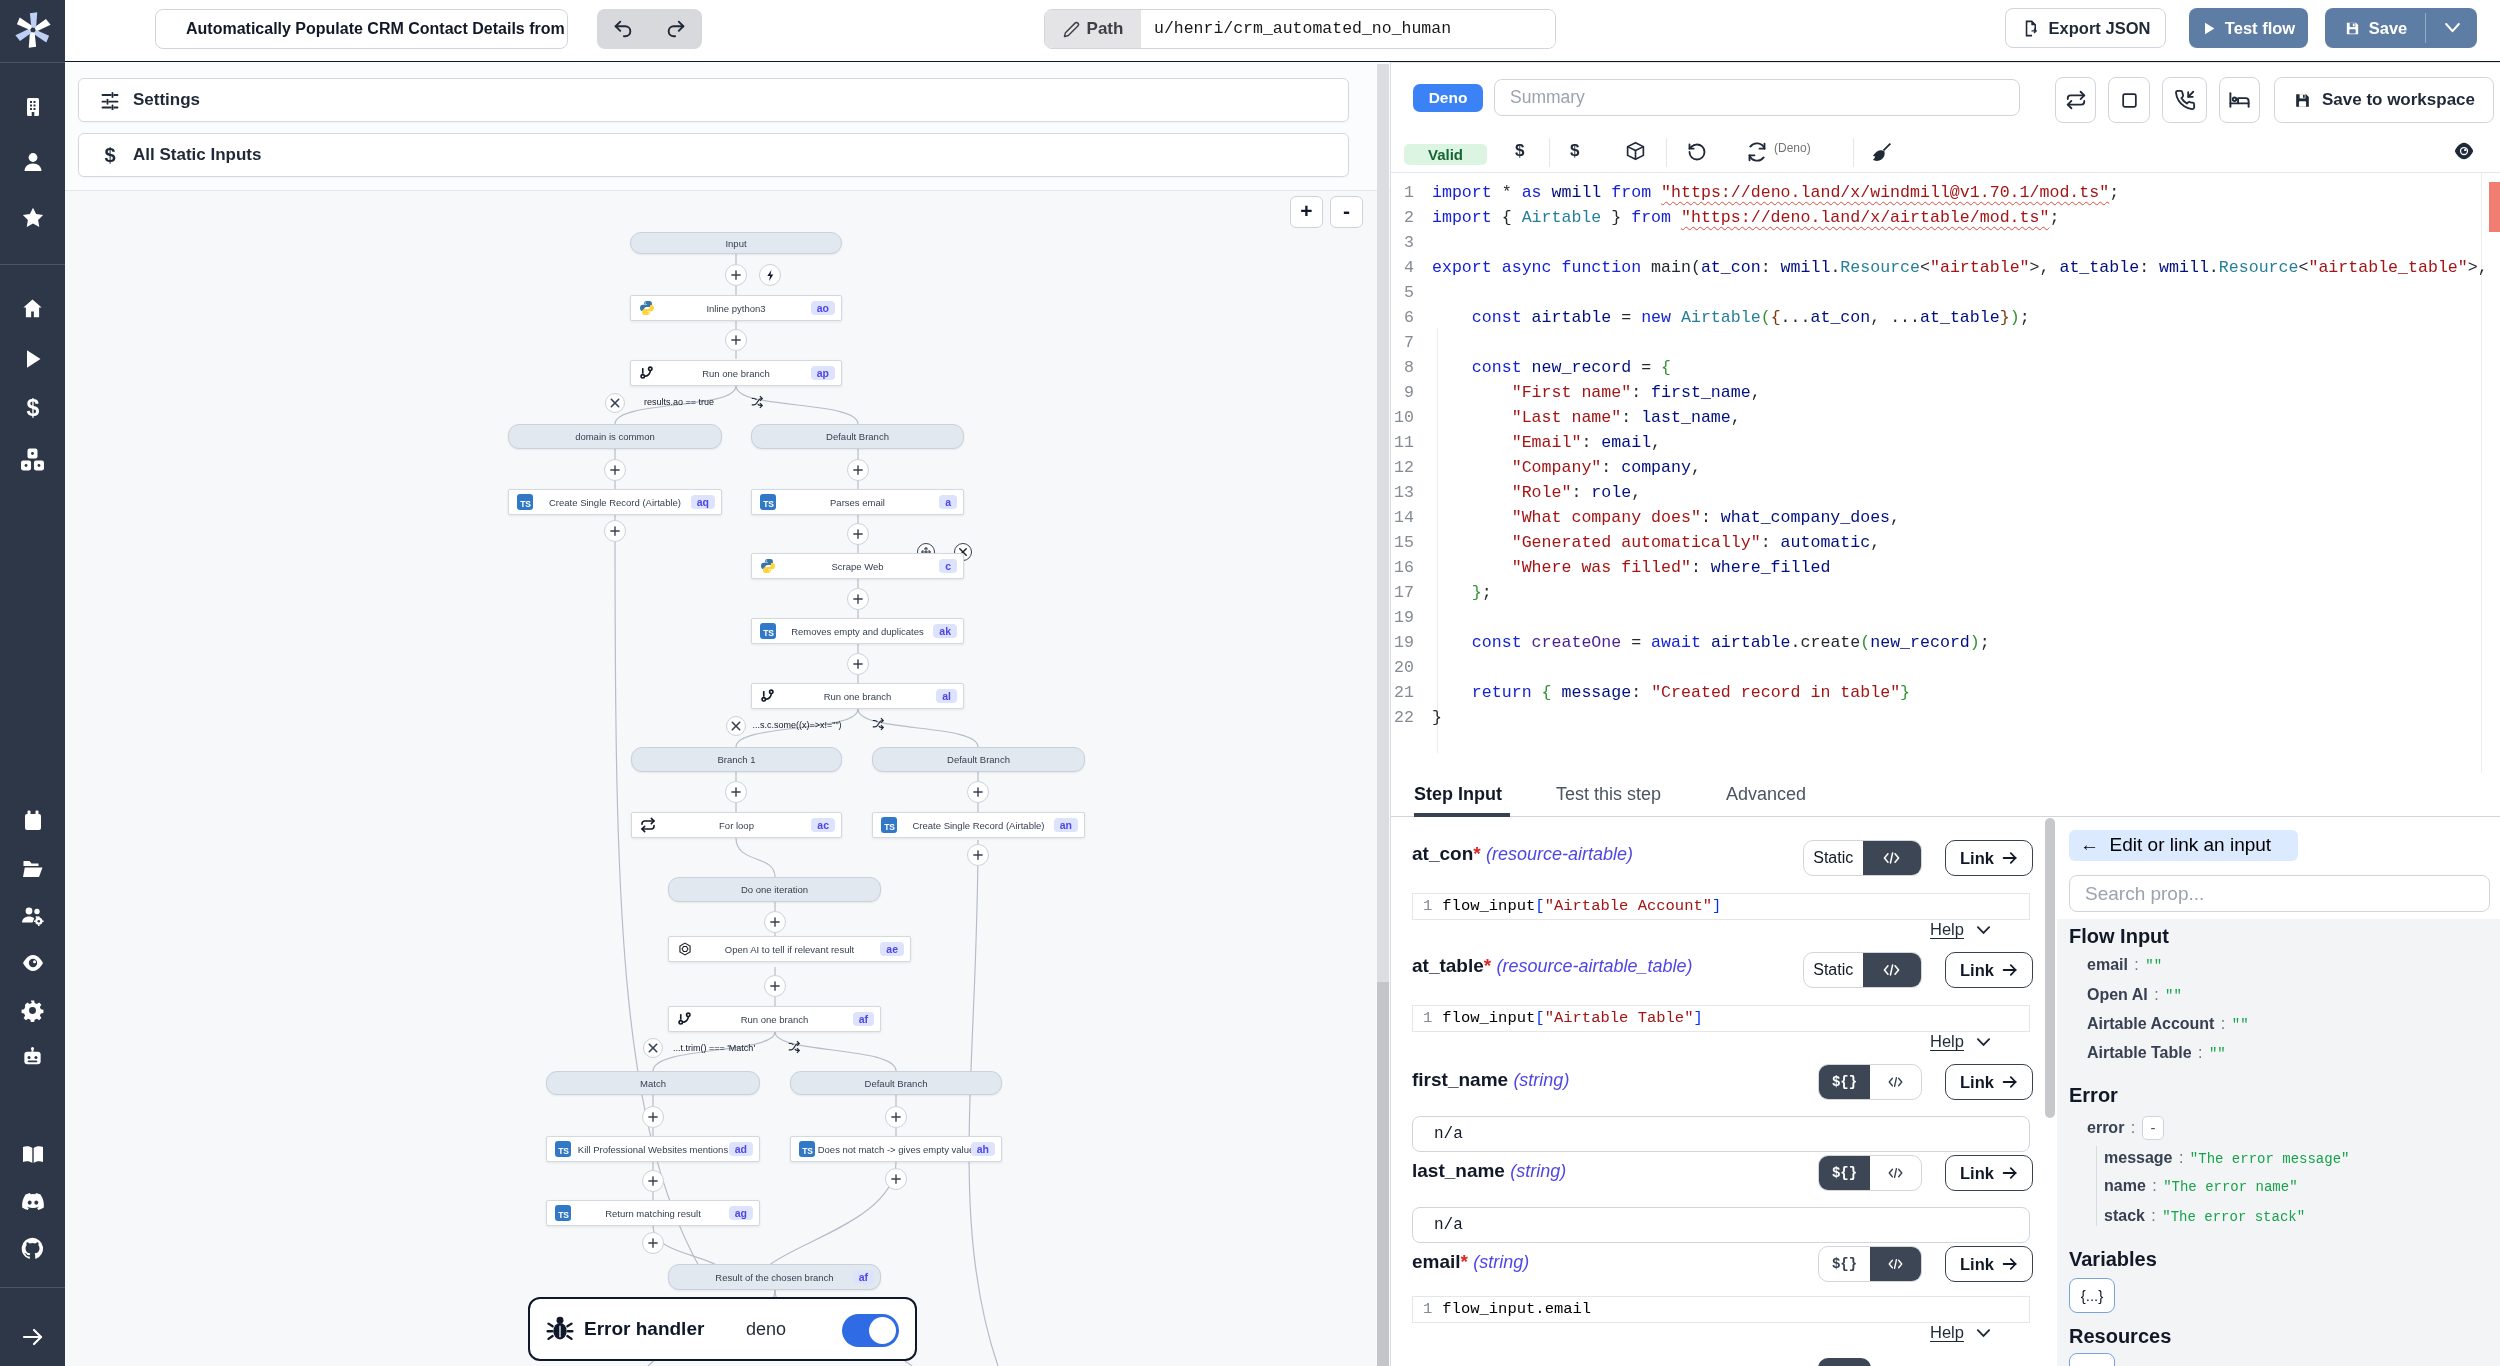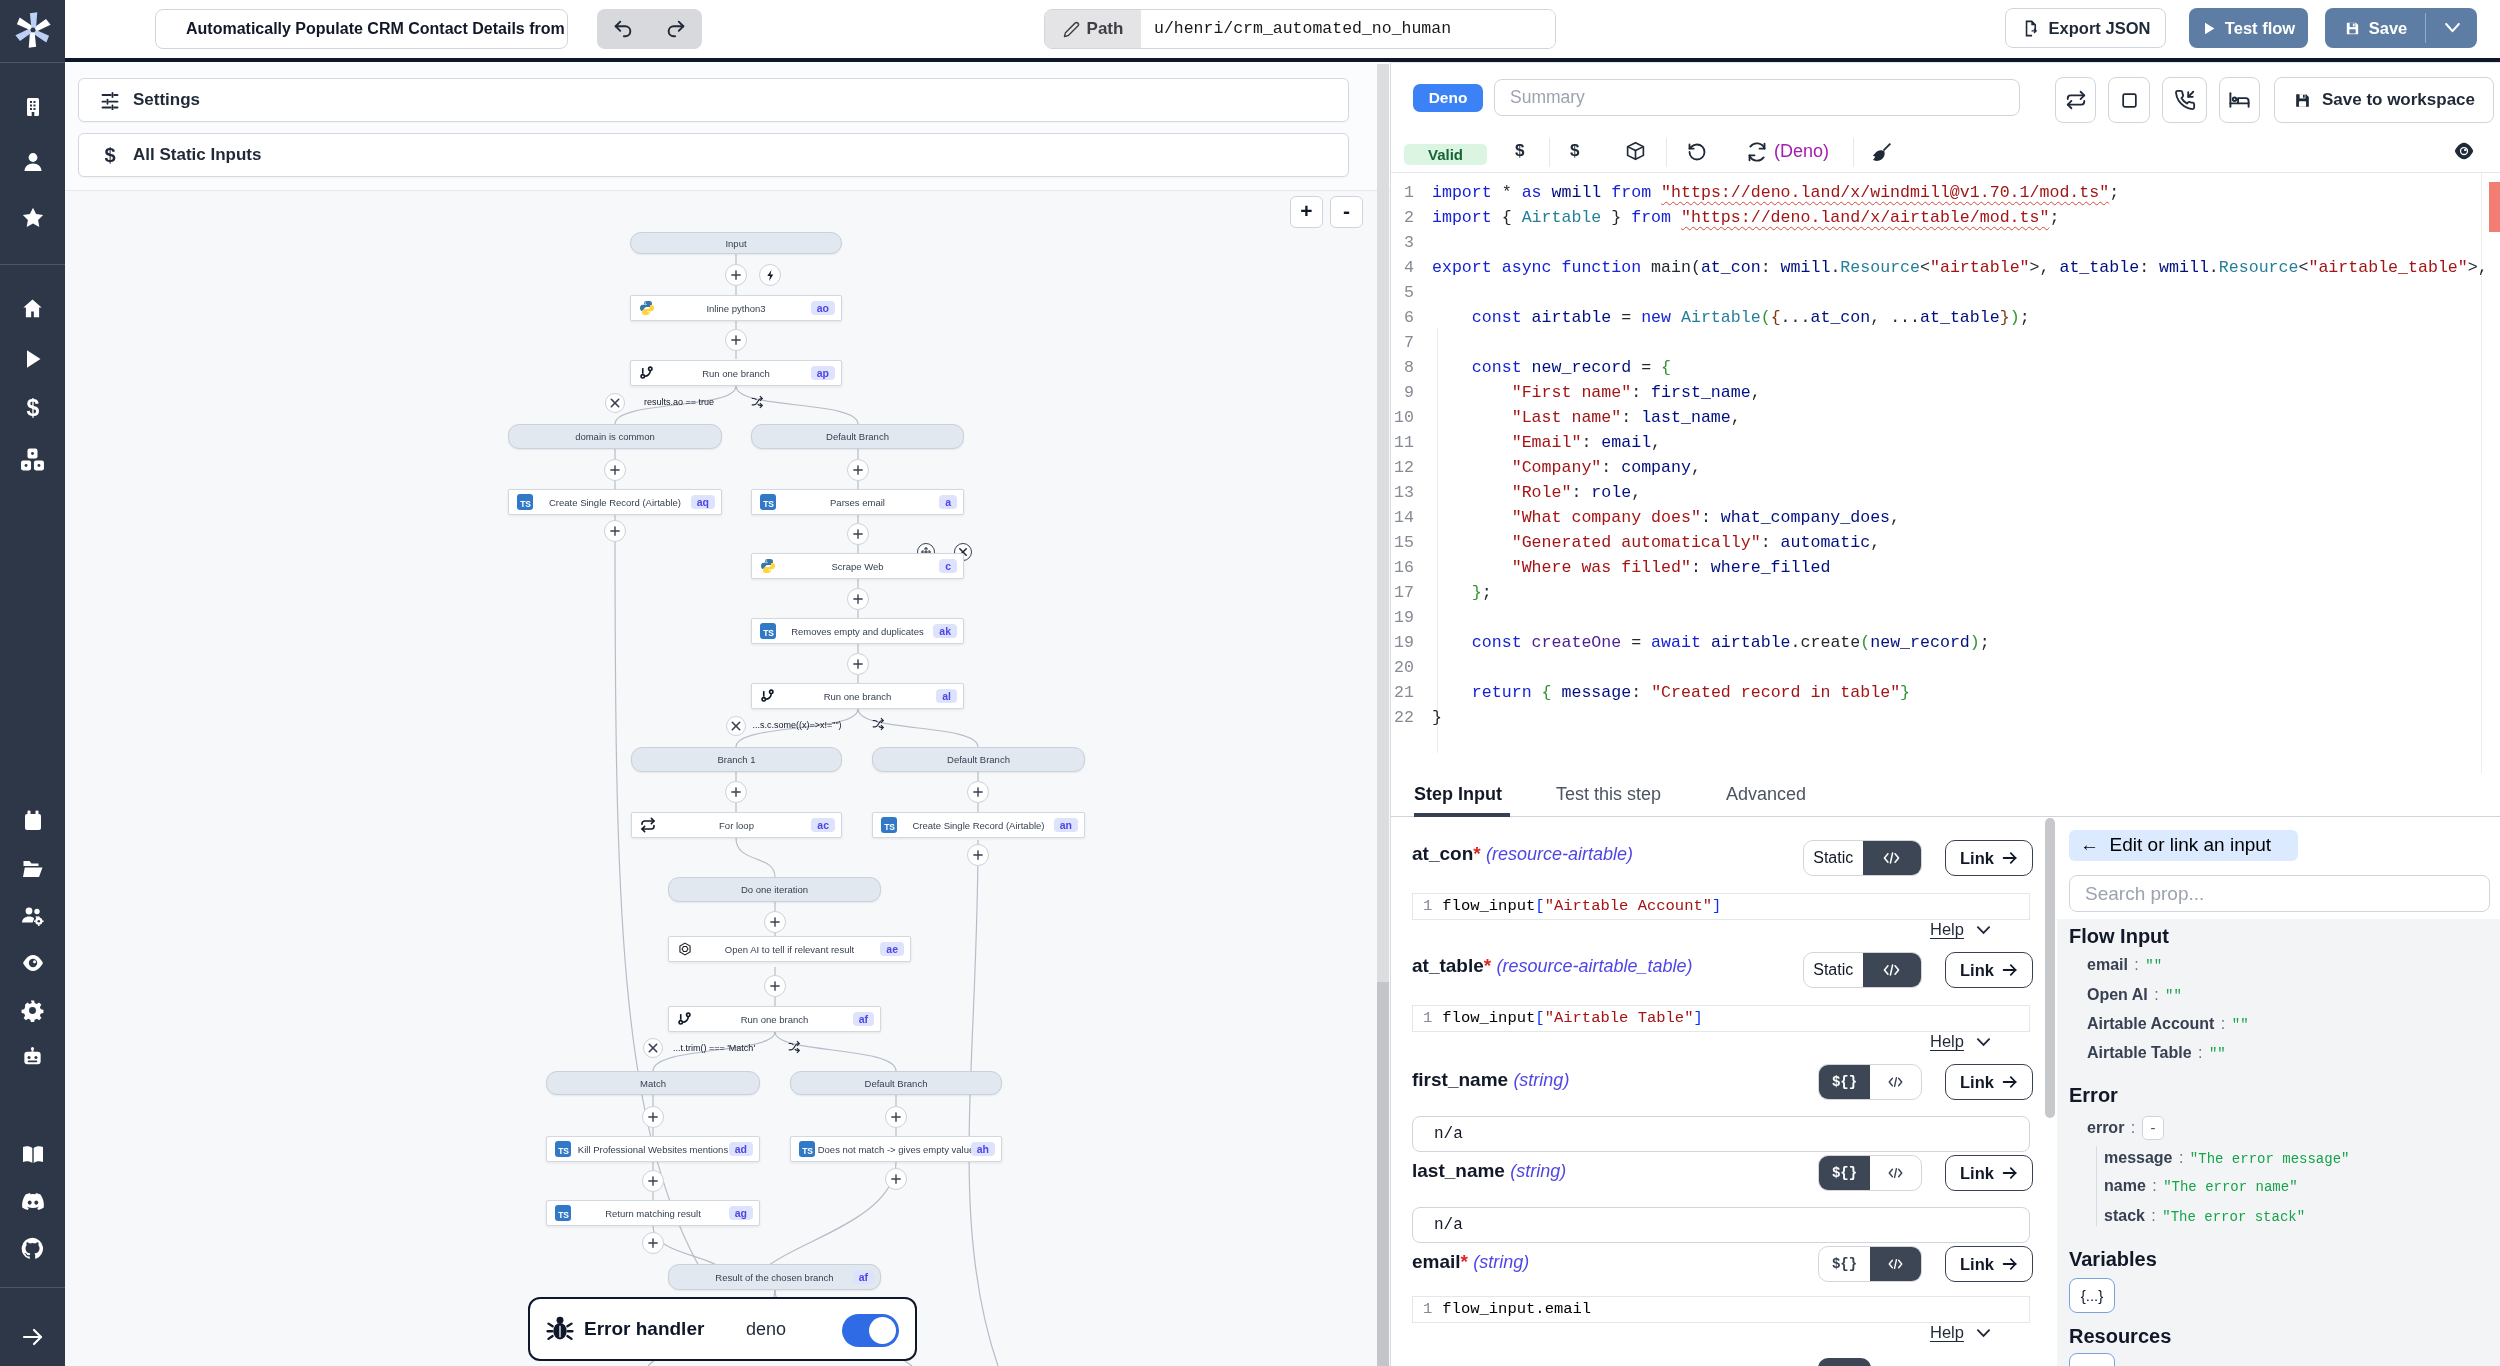--- a/index.html
+++ b/index.html
@@ -7,21 +7,21 @@
 body { font-family:"Liberation Sans", sans-serif; }
 #app { position:relative; width:2500px; height:1366px; overflow:hidden; }
 svg { display:block; }
 
 
 #sidebar { position:absolute; left:0; top:0; width:65px; height:1366px; background:#2d3748; }
 .sicon { position:absolute; left:0; width:65px; display:flex; justify-content:center; align-items:center; }
 .ssep { position:absolute; left:0; width:65px; height:1px; background:#4a5568; }
 
 
-#topbar { position:absolute; left:65px; top:0; width:2435px; height:62px; background:#fff; border-bottom:4px solid #0f172a; }
+#topbar { position:absolute; left:65px; top:0; width:2435px; height:62px; background:#fff; border-bottom:1px solid #0f172a; }
 .titlebox { position:absolute; left:90px; top:9px; width:413px; height:40px; border:1px solid #d1d5db; border-radius:8px; background:#fff; font-size:16px; font-weight:bold; color:#111827; line-height:38px; padding-left:30px; }
 .undoredo { position:absolute; left:532px; top:9px; width:105px; height:40px; background:#d8d9dc; border-radius:8px; display:flex; align-items:center; justify-content:space-around; }
 .pathgrp { position:absolute; left:979px; top:9px; width:512px; height:40px; border:1px solid #d1d5db; border-radius:8px; overflow:hidden; display:flex; }
 .pathlabel { width:96px; height:100%; background:#e4e4e7; display:flex; align-items:center; justify-content:center; gap:7px; font-size:17px; font-weight:bold; color:#3f3f46; }
 .pathval { flex:1; background:#fff; font-family:"Liberation Mono", monospace; font-size:16.5px; color:#18181b; line-height:38px; padding-left:13px; }
 .btn-white { position:absolute; top:8px; height:40px; background:#fff; border:1px solid #d1d5db; border-radius:8px; display:flex; align-items:center; justify-content:center; gap:9px; font-size:16.5px; font-weight:bold; color:#1f2937; }
 .btn-blue { position:absolute; top:8px; height:40px; background:#5d7da5; border-radius:8px; display:flex; align-items:center; justify-content:center; gap:8px; font-size:16.5px; font-weight:bold; color:#fff; }
 
 
 #leftpanel { position:absolute; left:65px; top:62px; width:1325px; height:1304px; background:#fbfcfd; }
@@ -751,21 +751,21 @@
           </svg>
         </div>
     <div class="ticon" style="left:356px;top:10px;">
           <svg width="20" height="20" viewBox="0 0 24 24" fill="none" stroke="#1f2937" stroke-width="2.2" stroke-linecap="round" stroke-linejoin="round">
             <path d="M21 2v6h-6"></path>
             <path d="M21 8a9.8 9.8 0 0 0-17-2.5"></path>
             <path d="M3 22v-6h6"></path>
             <path d="M3 16a9.8 9.8 0 0 0 17 2.5"></path>
           </svg>
         </div>
-    <div style="position:absolute;left:383px;top:9px;font-size:18px;color:#a21caf;">(Deno)</div>
+    <div style="position:absolute;left:383px;top:9px;font-size:12px;color:#737373;">(Deno)</div>
     <div class="tsep" style="left:462px;"></div>
     <div class="ticon" style="left:480px;top:9px;">
           <svg width="22" height="22" viewBox="0 0 24 24" fill="#1f2937">
             <path d="M20.4 2.2 13 9.6l1.4 1.4 7.4-7.4z"></path>
             <path d="M12.2 10.4c-2.5-.6-5 .2-6.7 2L2 16l2.6 1c-.5 1.5-1.4 2.8-2.6 3.8 2.2 1 4.7 1.2 7 .5 2.8-.8 5-3 5.7-5.8.4-1.6.3-3.3-.3-4.8z"></path>
           </svg>
         </div>
     <div class="ticon" style="left:1062px;top:10px;">
           <svg width="22" height="18" viewBox="0 0 24 18" fill="#1f2937">
             <path d="M12 0C6.5 0 2 8 2 9s4.5 9 10 9 10-8 10-9-4.5-9-10-9z"></path>

